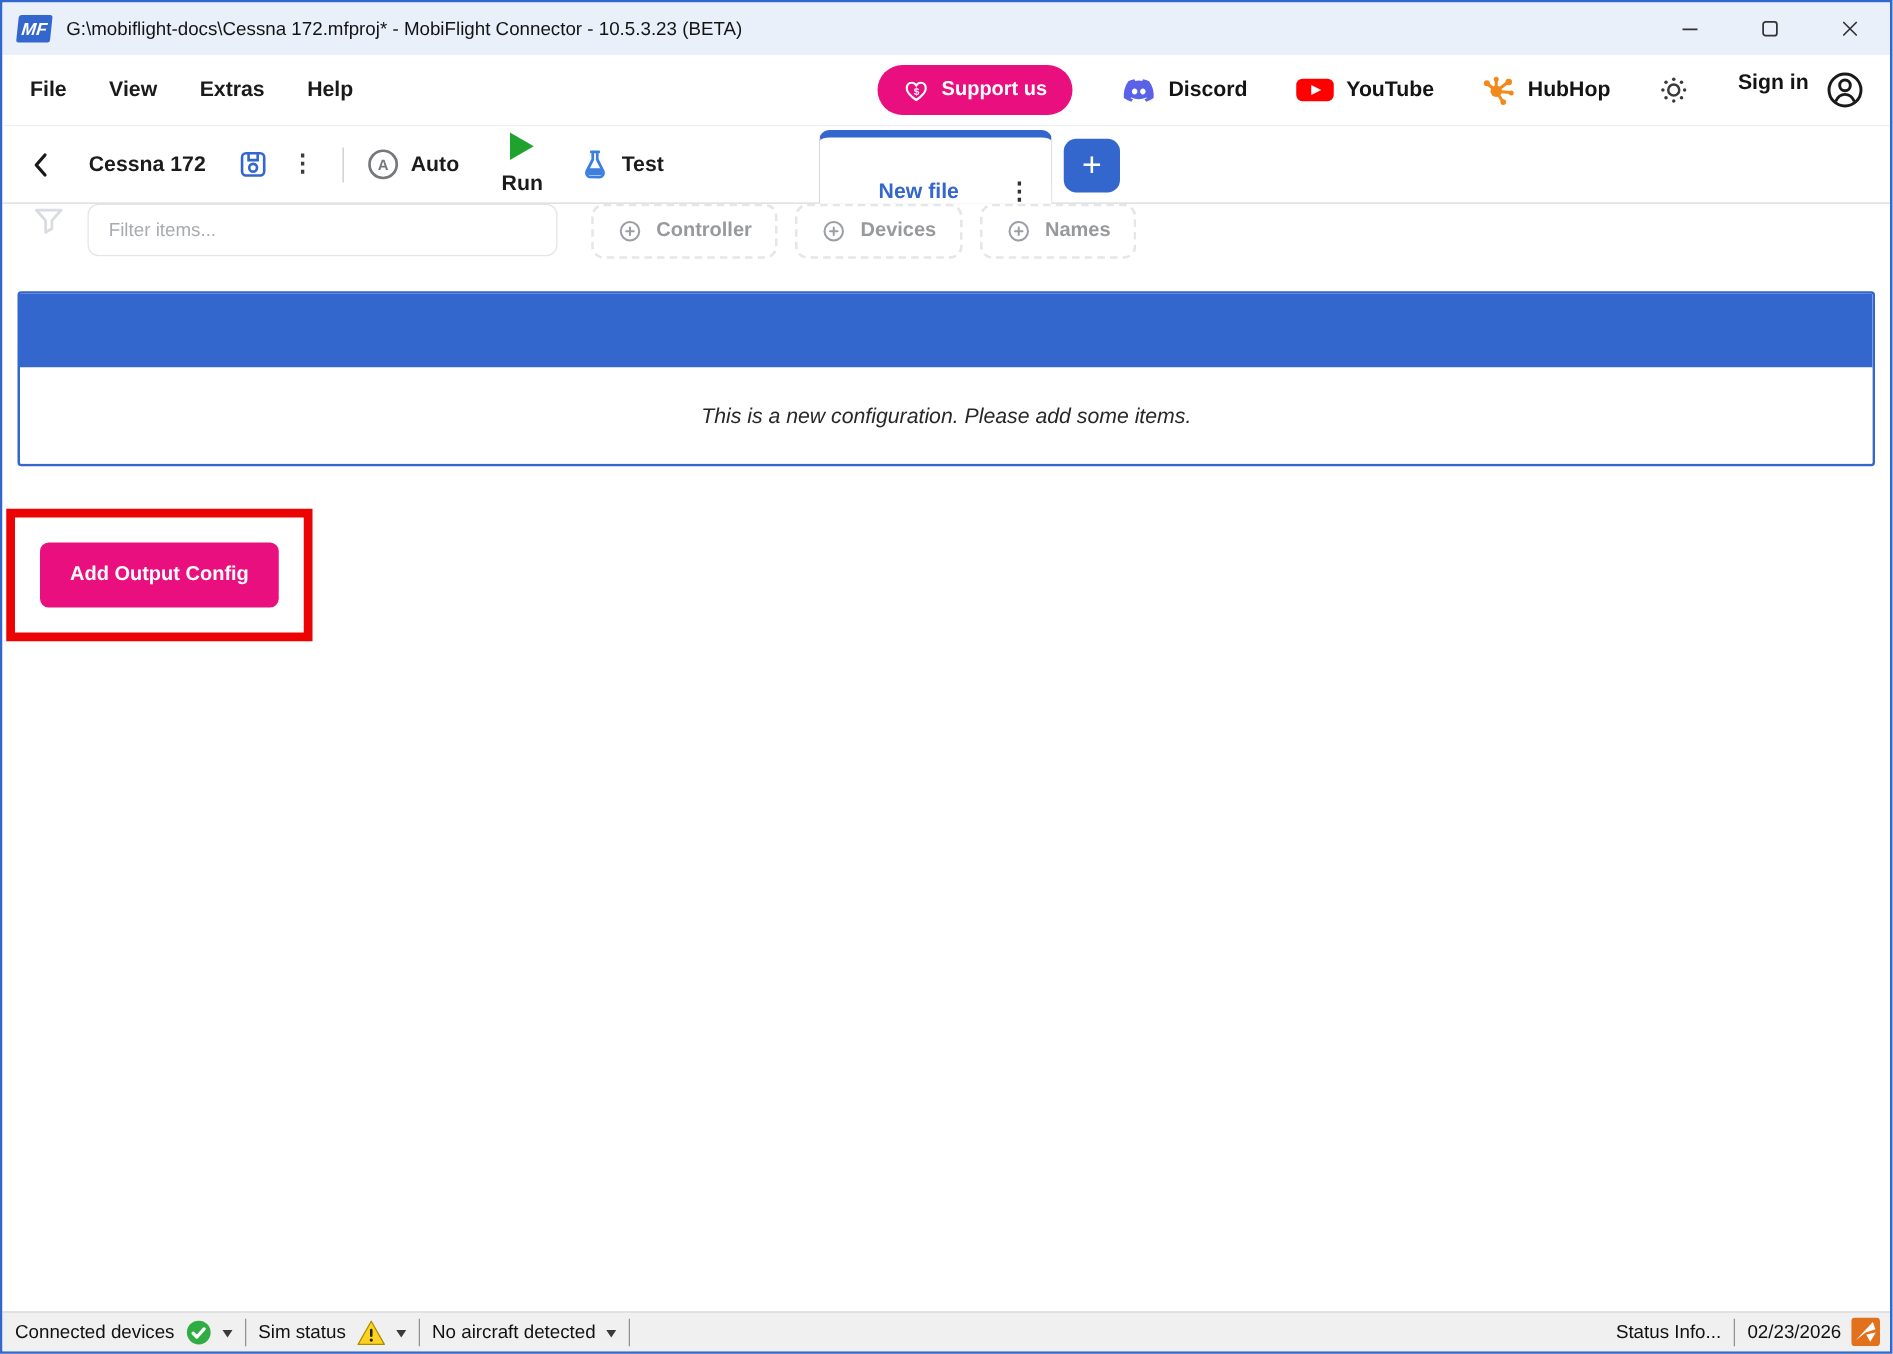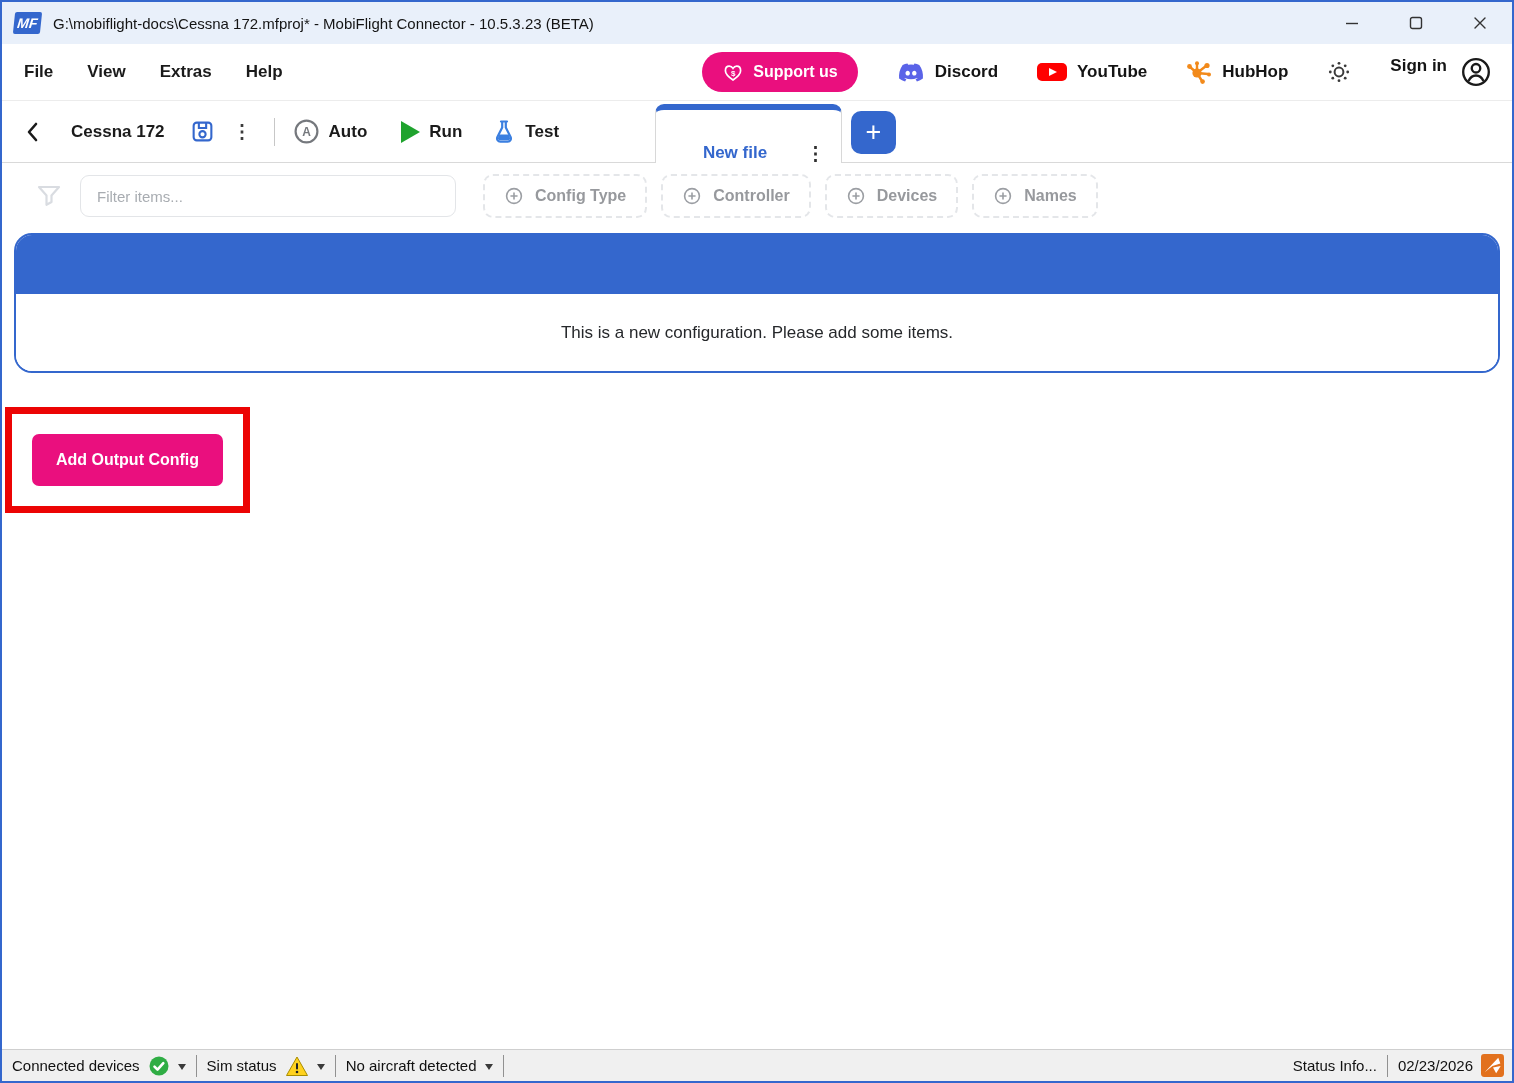--- a/index.html
+++ b/index.html
@@ -58,21 +58,21 @@
     border-bottom: 1px solid #d9d9d9;
     display: flex; align-items: center;
     padding-left: 21px;
   }
   .tb-group { display: flex; align-items: center; gap: 9px; font-size: 17px; font-weight: 700; color: #1b1b1b; }
   .project-name { margin-left: 28px; font-size: 17px; font-weight: 700; color: #1b1b1b; }
   .save-btn { margin-left: 25px; display: flex; align-items: center; }
   .kebab { font-size: 19px; font-weight: 700; color: #3c3c3c; padding: 0 6px; line-height: 1; letter-spacing: 0; }
   .tb-kebab { margin-left: 12px; }
   .tb-sep { width: 1px; height: 28px; background: #c7c7c7; margin: 0 18px 0 16px; }
-  .gap34 { margin-left: 34px; }
+  .gap34 { margin-left: 34px; flex-direction: column; }
   .gap30 { margin-left: 30px; }
   .run-tri { width: 0; height: 0; border-top: 11px solid transparent; border-bottom: 11px solid transparent; border-left: 19px solid var(--run-green, #1fa32e); }
   .tab {
     position: absolute; left: 653px; top: 3px; width: 187px; height: 59px;
     background: #fff; z-index: 3;
     border-left: 1px solid #d8d8d8; border-right: 1px solid #d8d8d8;
     border-top: 6px solid var(--accent-blue, #3467cd);
     border-radius: 9px 9px 0 0;
     display: flex; align-items: flex-end;
   }
@@ -81,41 +81,41 @@
   .add-tab-btn {
     position: absolute; left: 849px; top: 10px; width: 45px; height: 43px;
     background: var(--accent-blue, #3467cd); border: none; border-radius: 10px;
     color: #fff; font-size: 27px; font-weight: 400; line-height: 1;
     display: flex; align-items: center; justify-content: center; z-index: 3;
   }
 
   
   .filterbar {
     height: 66px; flex: 0 0 66px; background: #fff;
-    display: flex; align-items: center; padding-left: 23px; margin-left: 10px;
+    display: flex; align-items: flex-start; padding-left: 23px;
   }
   .filter-input {
     margin-left: 17px; width: 376px; height: 42px;
     border: 1px solid #e3e5e8; border-radius: 9px;
     padding: 0 16px; font-size: 15px; color: #333; outline: none;
     font-family: "Liberation Sans", sans-serif;
   }
   .filter-input::placeholder { color: #a8acb1; }
   .chip {
     margin-left: 14px; height: 44px; padding: 0 19px;
     border: 2px dashed #e4e6e9; border-radius: 10px; background: #fff;
     display: flex; align-items: center; gap: 11px;
     font-size: 16px; font-weight: 600; color: #97999d;
     font-family: "Liberation Sans", sans-serif;
   }
   .chip:first-of-type { margin-left: 27px; }
 
   
   .content { flex: 1; background: #fff; padding: 4px 12px 0; position: relative; }
-  .panel { border: 2px solid var(--accent-blue, #3467cd); border-radius: 18px; overflow: hidden; }
+  .panel { border: 2px solid var(--accent-blue, #3467cd); border-radius: 3px; overflow: hidden; font-style: italic; }
   .panel-header { height: 59px; background: var(--accent-blue, #3467cd); }
   .panel-body { height: 77px; background: #fff; display: flex; align-items: center; justify-content: center; }
   .empty-message { font-size: 17px; color: #26282b; }
 
   .actions { position: relative; left: -9px; margin-top: 6px; display: flex; align-items: flex-start; }
   .red-highlight { border: 7px solid var(--highlight-red, #ec0404); padding: 20px; margin-top: 28px; }
   .btn-action {
     height: 52px; padding: 0 24px; border: none; border-radius: 7px;
     color: #fff; font-size: 16px; font-weight: 700;
     font-family: "Liberation Sans", sans-serif;
@@ -295,27 +295,20 @@
     <svg width="28" height="28" viewBox="0 0 28 28">
       <path d="M4 5h20l-7.5 8.5V20l-5 2.8v-9.3z" fill="none" stroke="#d9dce1" stroke-width="2.2" stroke-linejoin="round"></path>
     </svg>
     <input class="filter-input" type="text" placeholder="Filter items..." style="">
 
     <button class="chip">
       <svg width="20" height="20" viewBox="0 0 20 20">
         <circle cx="10" cy="10" r="7.4" fill="none" stroke="#9b9ea3" stroke-width="1.6"></circle>
         <path d="M10 7v6M7 10h6" stroke="#9b9ea3" stroke-width="1.6" stroke-linecap="round"></path>
       </svg>
-      <span>Config Type</span>
-    </button>
-    <button class="chip">
-      <svg width="20" height="20" viewBox="0 0 20 20">
-        <circle cx="10" cy="10" r="7.4" fill="none" stroke="#9b9ea3" stroke-width="1.6"></circle>
-        <path d="M10 7v6M7 10h6" stroke="#9b9ea3" stroke-width="1.6" stroke-linecap="round"></path>
-      </svg>
       <span>Controller</span>
     </button>
     <button class="chip">
       <svg width="20" height="20" viewBox="0 0 20 20">
         <circle cx="10" cy="10" r="7.4" fill="none" stroke="#9b9ea3" stroke-width="1.6"></circle>
         <path d="M10 7v6M7 10h6" stroke="#9b9ea3" stroke-width="1.6" stroke-linecap="round"></path>
       </svg>
       <span>Devices</span>
     </button>
     <button class="chip">

